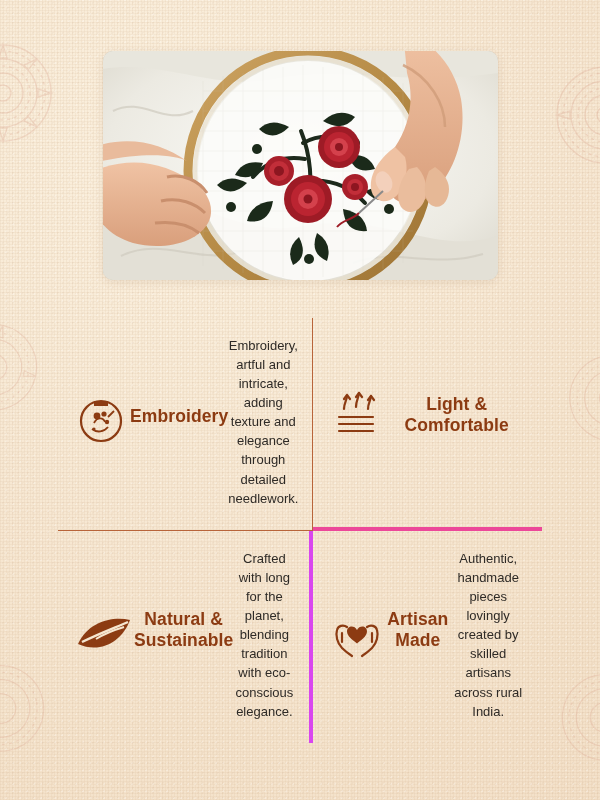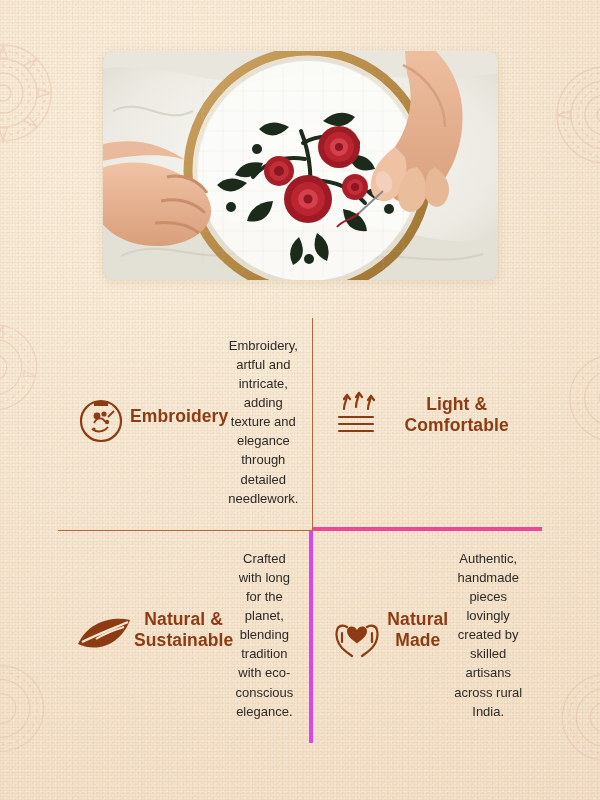--- a/index.html
+++ b/index.html
@@ -394,17 +394,17 @@
   <div class="cell br">
     <div class="feat-icon">
       <svg width="60" height="54" viewBox="0 0 60 54" fill="none" stroke="currentColor" stroke-width="2.2" stroke-linecap="round" stroke-linejoin="round">
         <path d="M30 21 c-2.5 -5 -10 -4.5 -10 1.5 c0 5 6.5 9 10 12 c3.5 -3 10 -7 10 -12 c0 -6 -7.5 -6.5 -10 -1.5 Z" fill="currentColor" stroke="none"></path>
         <path d="M20 18 c-4 -3 -9 -1 -10 3 c-1.5 5 0 13 5 18 c3 3 7 6 10 8"></path>
         <path d="M40 18 c4 -3 9 -1 10 3 c1.5 5 0 13 -5 18 c-3 3 -7 6 -10 8"></path>
         <path d="M15 24 l0 9"></path>
         <path d="M45 24 l0 9"></path>
       </svg>
     </div>
-    <div class="feat-title">Natural Made</div>
+    <div class="feat-title">Artisan Made</div>
     <div class="feat-desc">Authentic, handmade pieces lovingly created by skilled artisans across rural India.</div>
   </div>
 
 </div>
 
 </body></html>

